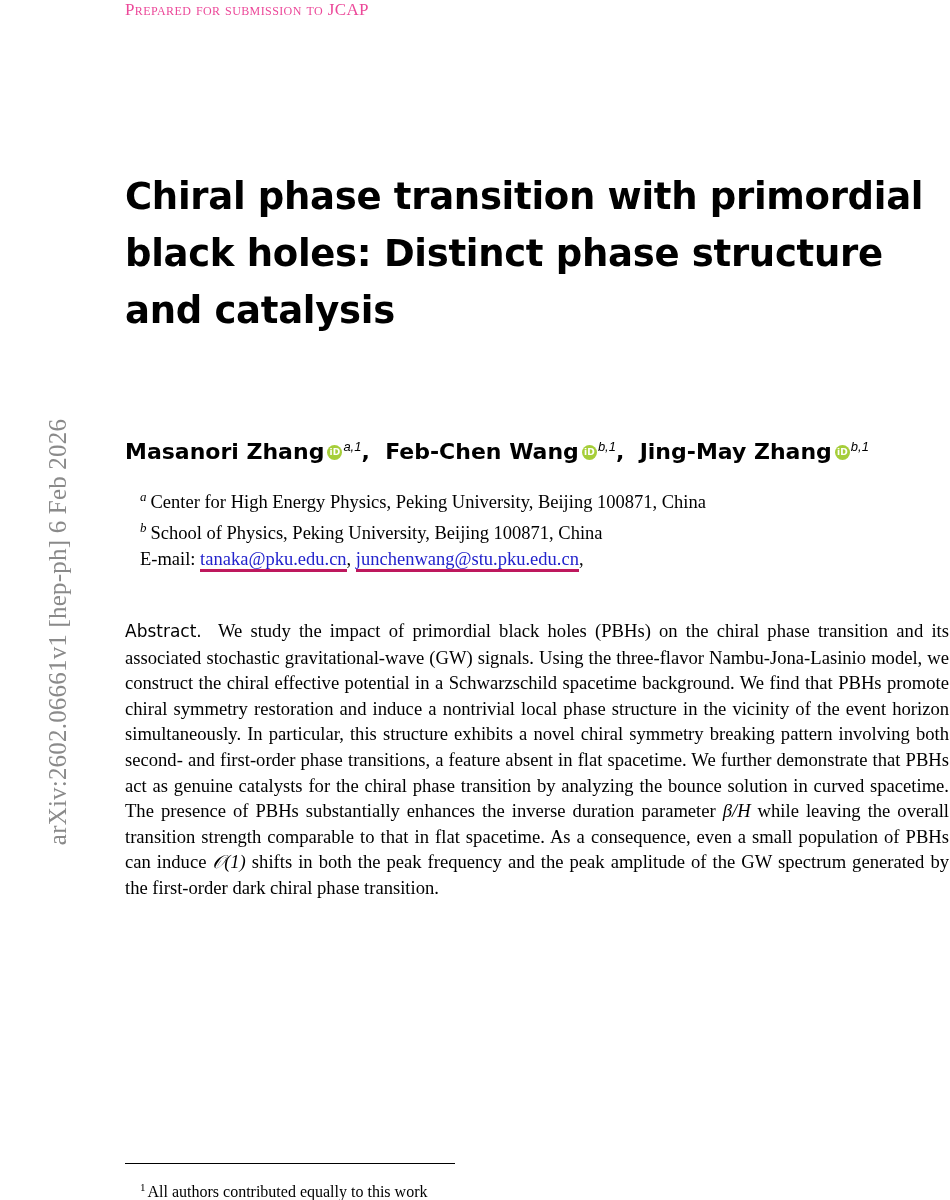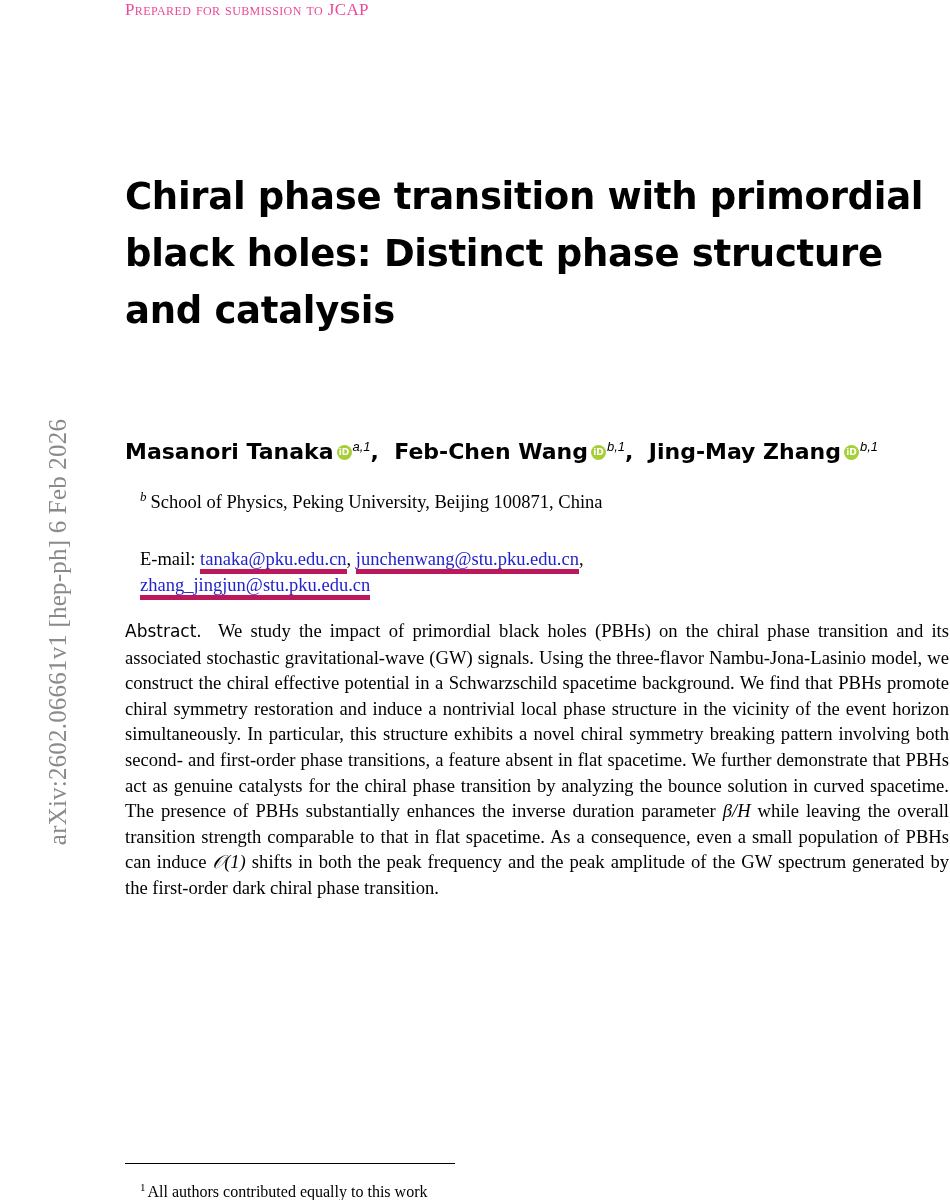--- a/index.html
+++ b/index.html
@@ -121,21 +121,21 @@
     left: 140px;
     top: 546px;
     width: 800px;
     font-family: "Liberation Serif", serif;
     font-size: 18.5px;
     line-height: 26px;
   }
   .email-link {
     color: #2222cc;
     text-decoration: none;
-    border-bottom: 5px solid #be185d;
+    border-bottom: 3px solid #be185d;
   }
   .abstract {
     position: absolute;
     left: 125px;
     top: 618px;
     width: 824px;
     font-family: "Liberation Serif", serif;
     font-size: 18.6px;
     line-height: 25.6px;
     text-align: justify;
@@ -178,26 +178,27 @@
 <body>
 
 <div class="page">
 
   <div class="arxiv-stamp">arXiv:2602.06661v1  [hep-ph]  6 Feb 2026</div>
 
   <div class="journal-line">Prepared for submission to JCAP</div>
 
   <div class="title">Chiral phase transition with primordial black holes: Distinct phase structure and catalysis</div>
 
-  <div class="authors"><span>Masanori Tanaka</span><span class="orcid"></span><span class="sup">a,1</span>,&nbsp; <span>Feb-Chen Wang</span><span class="orcid"></span><span class="sup">b,1</span>,&nbsp; <span>Jing-May Zhang</span><span class="orcid"></span><span class="sup">b,1</span></div>
+  <div class="authors"><span>Masanori Zhang</span><span class="orcid"></span><span class="sup">a,1</span>,&nbsp; <span>Feb-Chen Wang</span><span class="orcid"></span><span class="sup">b,1</span>,&nbsp; <span>Jing-May Zhang</span><span class="orcid"></span><span class="sup">b,1</span></div>
 
   <div class="affils">
+    <div><span class="affil-mark">a</span><span>Center for High Energy Physics, Peking University, Beijing 100871, China</span></div>
     <div><span class="affil-mark">b</span><span>School of Physics, Peking University, Beijing 100871, China</span></div>
   </div>
 
-  <div class="email-block"><span>E-mail:</span> <a class="email-link" href="#">tanaka@pku.edu.cn</a>, <a class="email-link" href="#">junchenwang@stu.pku.edu.cn</a>,<br><a class="email-link" href="#">zhang_jingjun@stu.pku.edu.cn</a></div>
+  <div class="email-block"><span>E-mail:</span> <a class="email-link" href="#">tanaka@pku.edu.cn</a>, <a class="email-link" href="#">junchenwang@stu.pku.edu.cn</a>,<br></div>
 
   <div class="abstract"><b>Abstract.</b>&nbsp; <span>We study the impact of primordial black holes (PBHs) on the chiral phase transition and its associated stochastic gravitational-wave (GW) signals. Using the three-flavor Nambu-Jona-Lasinio model, we construct the chiral effective potential in a Schwarzschild spacetime background. We find that PBHs promote chiral symmetry restoration and induce a nontrivial local phase structure in the vicinity of the event horizon simultaneously. In particular, this structure exhibits a novel chiral symmetry breaking pattern involving both second- and first-order phase transitions, a feature absent in flat spacetime. We further demonstrate that PBHs act as genuine catalysts for the chiral phase transition by analyzing the bounce solution in curved spacetime. The presence of PBHs substantially enhances the inverse duration parameter </span><span class="m">β/H</span><span> while leaving the overall transition strength comparable to that in flat spacetime. As a consequence, even a small population of PBHs can induce </span><span class="m">𝒪(1)</span><span> shifts in both the peak frequency and the peak amplitude of the GW spectrum generated by the first-order dark chiral phase transition.</span></div>
 
   <div class="footnote-rule"></div>
   <div class="footnote"><span class="fn-mark">1</span><span>All authors contributed equally to this work</span></div>
 
 </div>
 
 </body></html>

